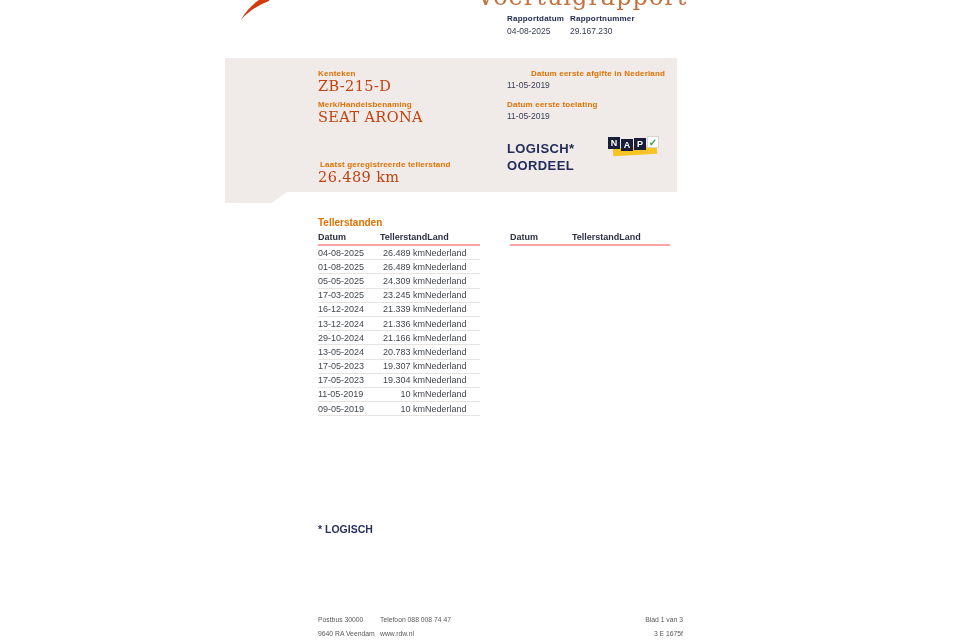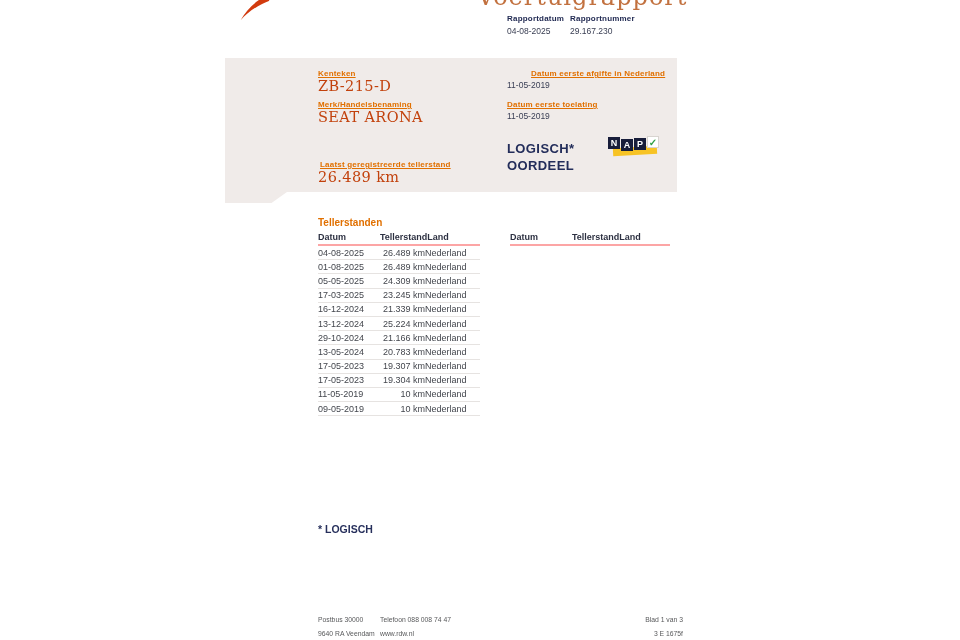--- a/index.html
+++ b/index.html
@@ -11,21 +11,21 @@
   .title-partial{position:absolute;left:477px;top:-17px;font-family:"DejaVu Serif",serif;
         font-size:24px;color:#c2713f;letter-spacing:1px;white-space:nowrap;}
   .flame{position:absolute;left:238px;top:-7px;}
   .rpt-label{font-weight:bold;font-size:8px;color:#1e2750;letter-spacing:.2px;}
   .rpt-value{font-size:8.5px;color:#383d52;}
 
   
   .card{position:absolute;left:225px;top:58px;width:452px;height:134px;background:#f0ebe9;}
   .card-tab{position:absolute;left:225px;top:192px;width:62px;height:11px;background:#f0ebe9;
         clip-path:polygon(0 0,100% 0,75% 100%,0 100%);}
-  .lbl{position:absolute;font-weight:bold;font-size:8px;color:#e17000;letter-spacing:.2px;white-space:nowrap;text-decoration:underline;}
+  .lbl{position:absolute;font-weight:bold;font-size:8px;color:#e17000;letter-spacing:.2px;white-space:nowrap;}
   .serifval{position:absolute;font-family:"DejaVu Serif","Liberation Serif",serif;font-size:14.5px;
         color:#c2410c;letter-spacing:.4px;white-space:nowrap;}
   .smallval{position:absolute;font-size:8.5px;color:#3a3f55;white-space:nowrap;}
   .oordeel{position:absolute;font-weight:bold;font-size:13px;color:#232d5a;letter-spacing:.4px;}
 
   
   .nap{position:absolute;left:383px;top:78px;width:54px;height:24px;}
   .nap-swash{position:absolute;left:5px;top:11px;width:44px;height:8px;background:#f7c325;transform:rotate(-3deg);}
   .nap-box{position:absolute;width:12px;height:12px;background:#181d3a;color:#fff;font-weight:bold;
         font-size:9px;line-height:12px;text-align:center;}
@@ -127,21 +127,21 @@
           <span class="c2">23.245 km</span>
           <span class="c3">Nederland</span>
         </div>
         <div class="trow">
           <span class="c1">16-12-2024</span>
           <span class="c2">21.339 km</span>
           <span class="c3">Nederland</span>
         </div>
         <div class="trow">
           <span class="c1">13-12-2024</span>
-          <span class="c2">25.224 km</span>
+          <span class="c2">21.336 km</span>
           <span class="c3">Nederland</span>
         </div>
         <div class="trow">
           <span class="c1">29-10-2024</span>
           <span class="c2">21.166 km</span>
           <span class="c3">Nederland</span>
         </div>
         <div class="trow">
           <span class="c1">13-05-2024</span>
           <span class="c2">20.783 km</span>

